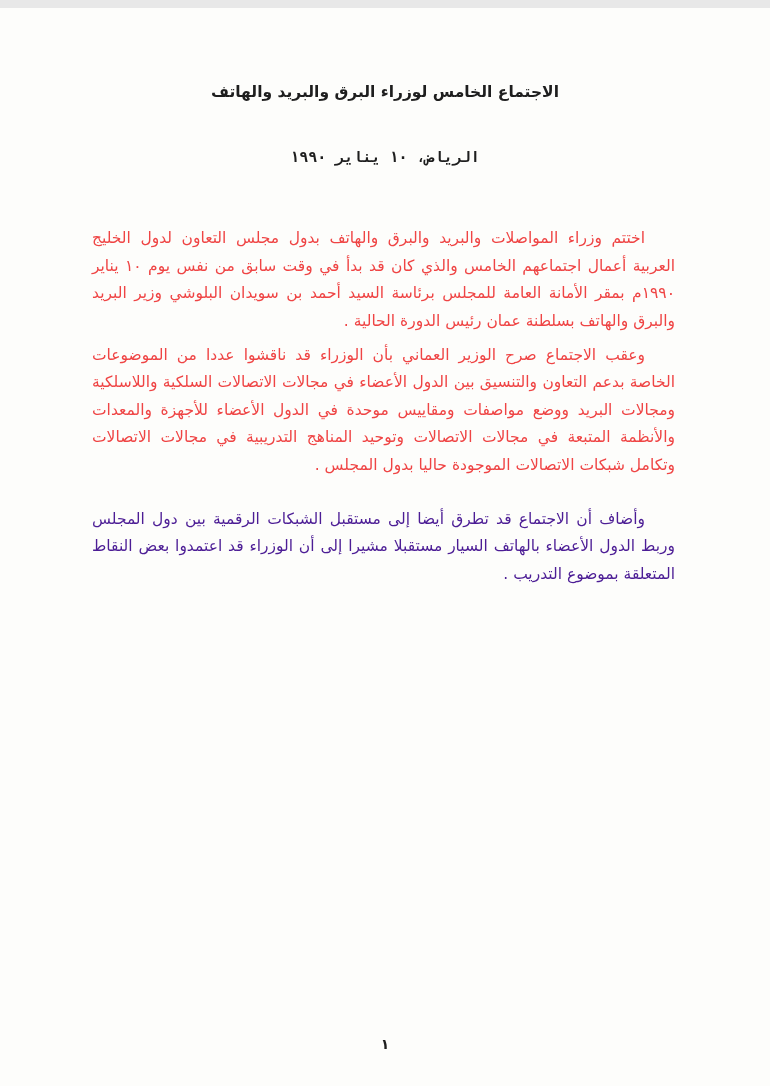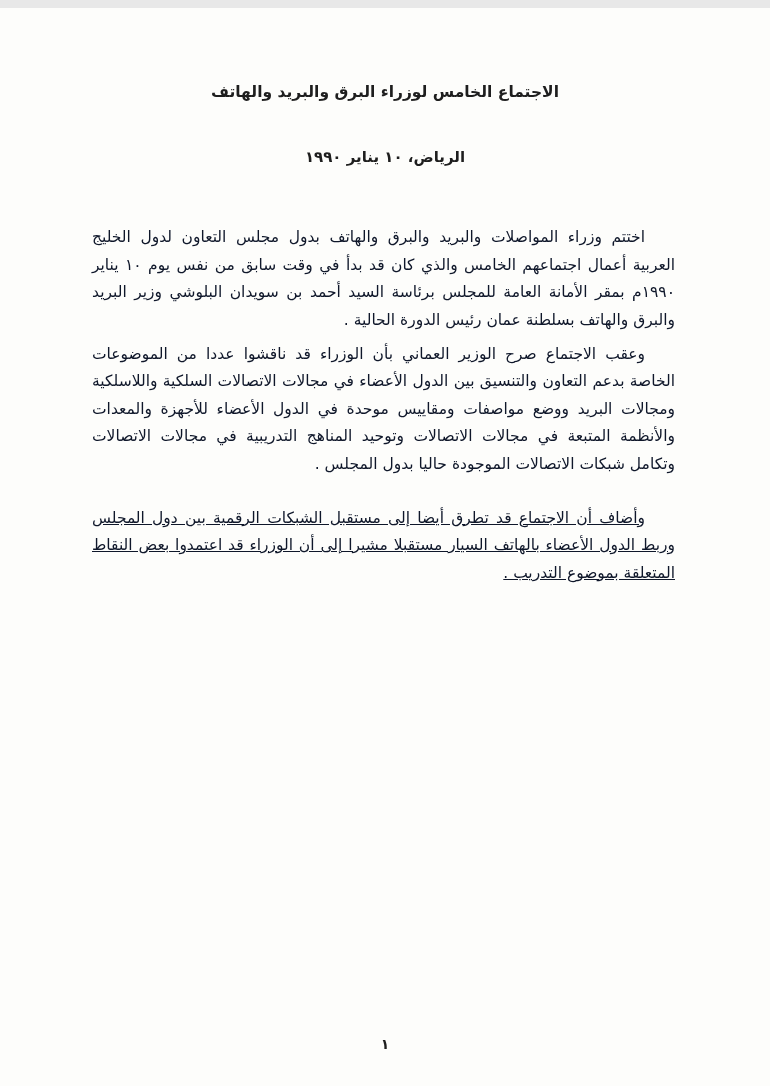--- a/index.html
+++ b/index.html
@@ -28,50 +28,50 @@
     line-height: 2.6;
     color: #1e1e1e;
     letter-spacing: 0.2px;
   }
   .date-line {
     margin-top: 36px;
     text-align: center;
     font-weight: bold;
     font-size: 15px;
     color: #1e1e1e;
+    font-family: Liberation Mono, monospace;
   }
   .body-block {
     margin: 58px 95px 0 92px;
     font-size: 15.5px;
     line-height: 1.78;
     text-align: justify;
     color: #3a3a3a;
   }
   .body-block p {
     margin: 0 0 6px 0;
     text-indent: 30px;
   }
   .body-block p.spaced {
     margin-top: 26px;
-    color: #0f172a;
-    text-decoration: underline;
+    color: #4c1d95;
   }
   .page-number {
     position: absolute;
     bottom: 42px;
     left: 0;
     right: 0;
     text-align: center;
     font-size: 14px;
     font-weight: bold;
     color: #1e1e1e;
   }
   .faded {
     
-    color: #0f172a;
+    color: #ef4444;
   }
 </style>
 </head>
 <body>
 
 <div class="page">
 
   <div class="title-block">
     <div class="title-line">الاجتماع الخامس لوزراء البرق والبريد والهاتف</div>
   </div>

